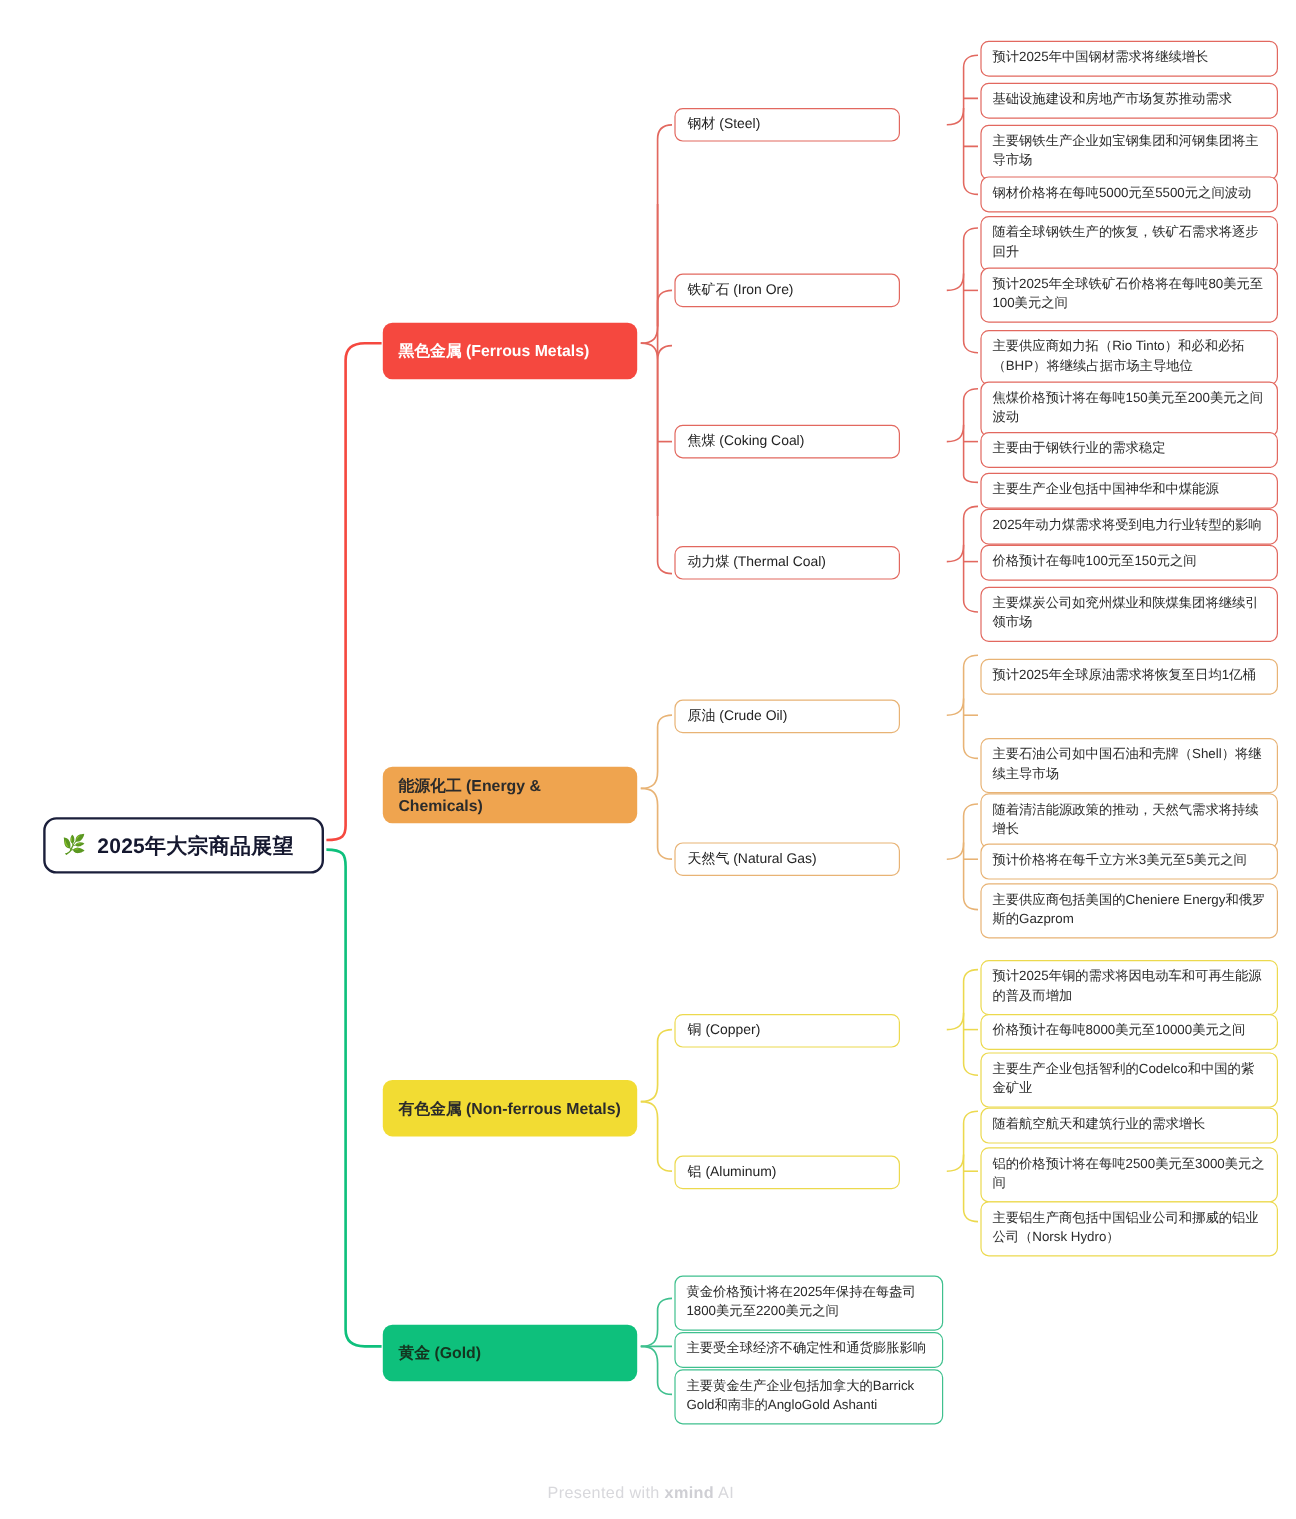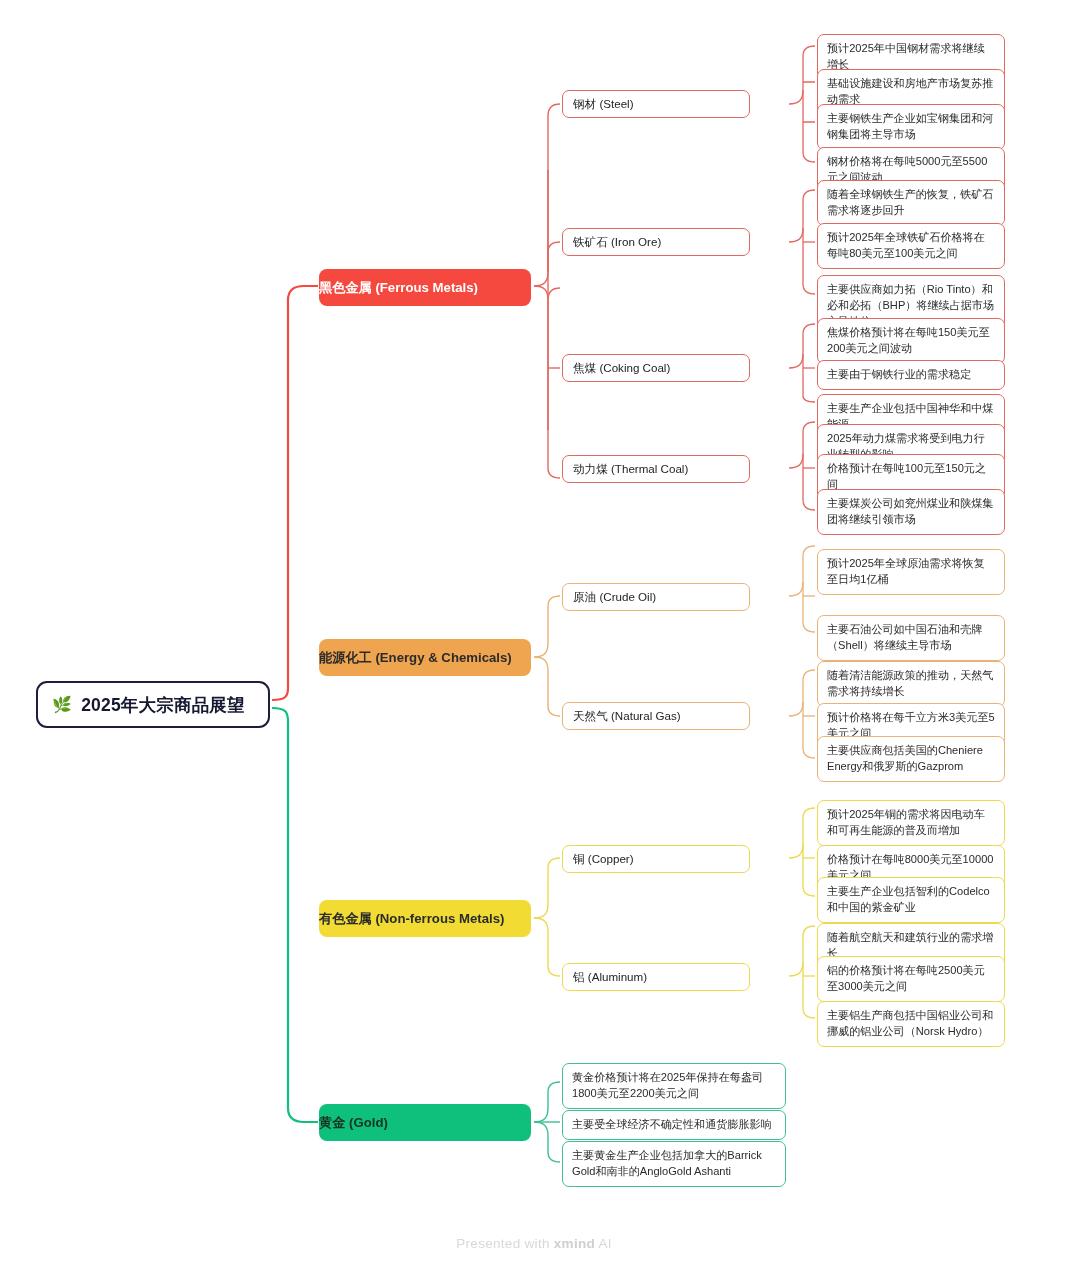--- a/index.html
+++ b/index.html
@@ -18,42 +18,42 @@
   .root{
     left:36px;top:681px;width:234px;height:47px;
     border:2.5px solid #1b1f3b;border-radius:11px;background:#fff;
     padding:0 14px;gap:9px;
     font-size:17.5px;font-weight:bold;color:#15182f;letter-spacing:.2px;
   }
   .root .leaf-emoji{font-size:16px;line-height:1;}
 
   
   .branch{
-    left:319px;width:212px;height:37px;border-radius:8px;
-    padding:0 0;font-size:13.2px;font-weight:bold;
+    left:319px;width:212px;height:47px;border-radius:8px;
+    padding:0 13px;font-size:13.2px;font-weight:bold;
   }
   .branch.ferrous{top:269px;background:#f5483f;color:#ffffff;}
   .branch.energy{top:639px;background:#efa košt;}
   .branch.energy{top:639px;background:#efa44f;color:#2b2b2b;}
   .branch.nonferrous{top:900px;background:#f2dc33;color:#2b2b2b;}
   .branch.gold{top:1104px;background:#0ec07c;color:#14351f;}
 
   
   .topic{
     left:562px;width:188px;min-height:28px;border-radius:7px;
     background:#ffffff;border:1.3px solid #d9564f;
     padding:5px 10px;font-size:11.6px;color:#232323;line-height:1.35;
   }
   .topic.c-red{border-color:#e2685f;}
   .topic.c-orange{border-color:#e8b375;}
   .topic.c-yellow{border-color:#ecd94e;}
 
   
   .leaf{
-    left:817px;width:188px;border-radius:7px;background:#ffffff;
+    left:817px;width:248px;border-radius:7px;background:#ffffff;
     border:1.1px solid #e2685f;
     padding:6px 9px;font-size:11.1px;color:#2a2a2a;line-height:1.42;
     display:flex;align-items:center;
   }
   .leaf.c-red{border-color:#e2685f;}
   .leaf.c-orange{border-color:#e8b375;}
   .leaf.c-yellow{border-color:#ecd94e;}
   .leaf.c-green{border-color:#3fc08e;}
   .leaf.col-mid{left:562px;width:224px;}
 

